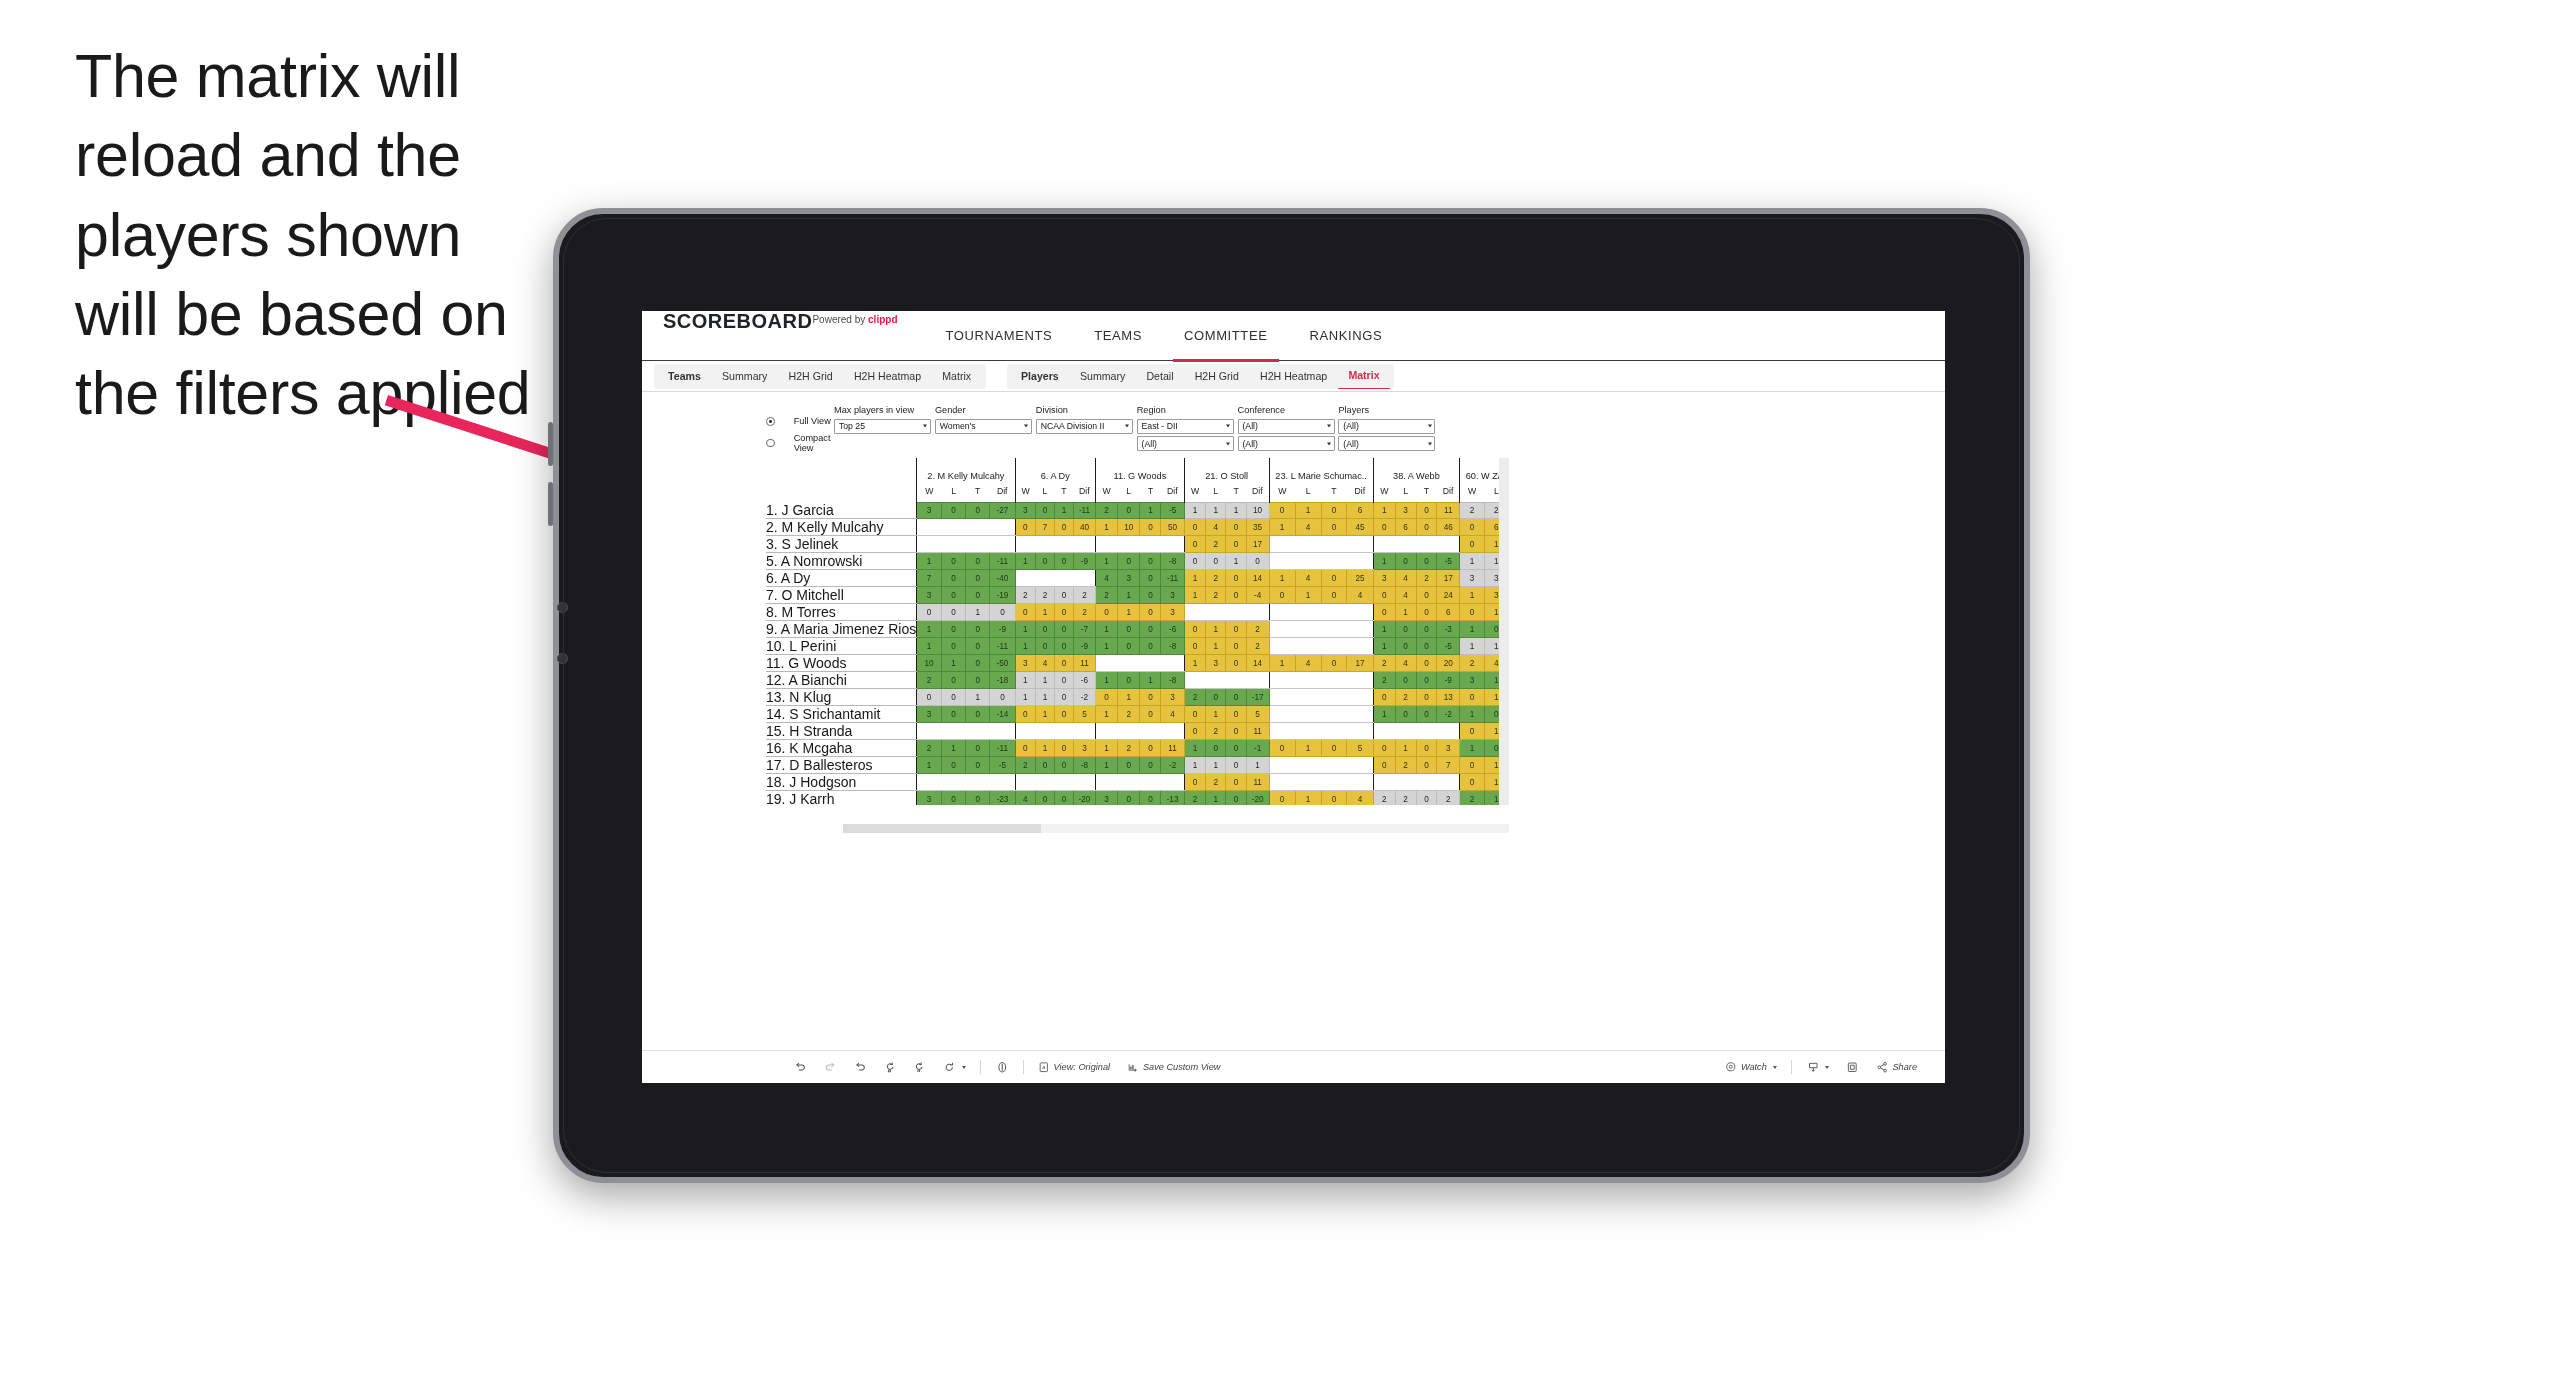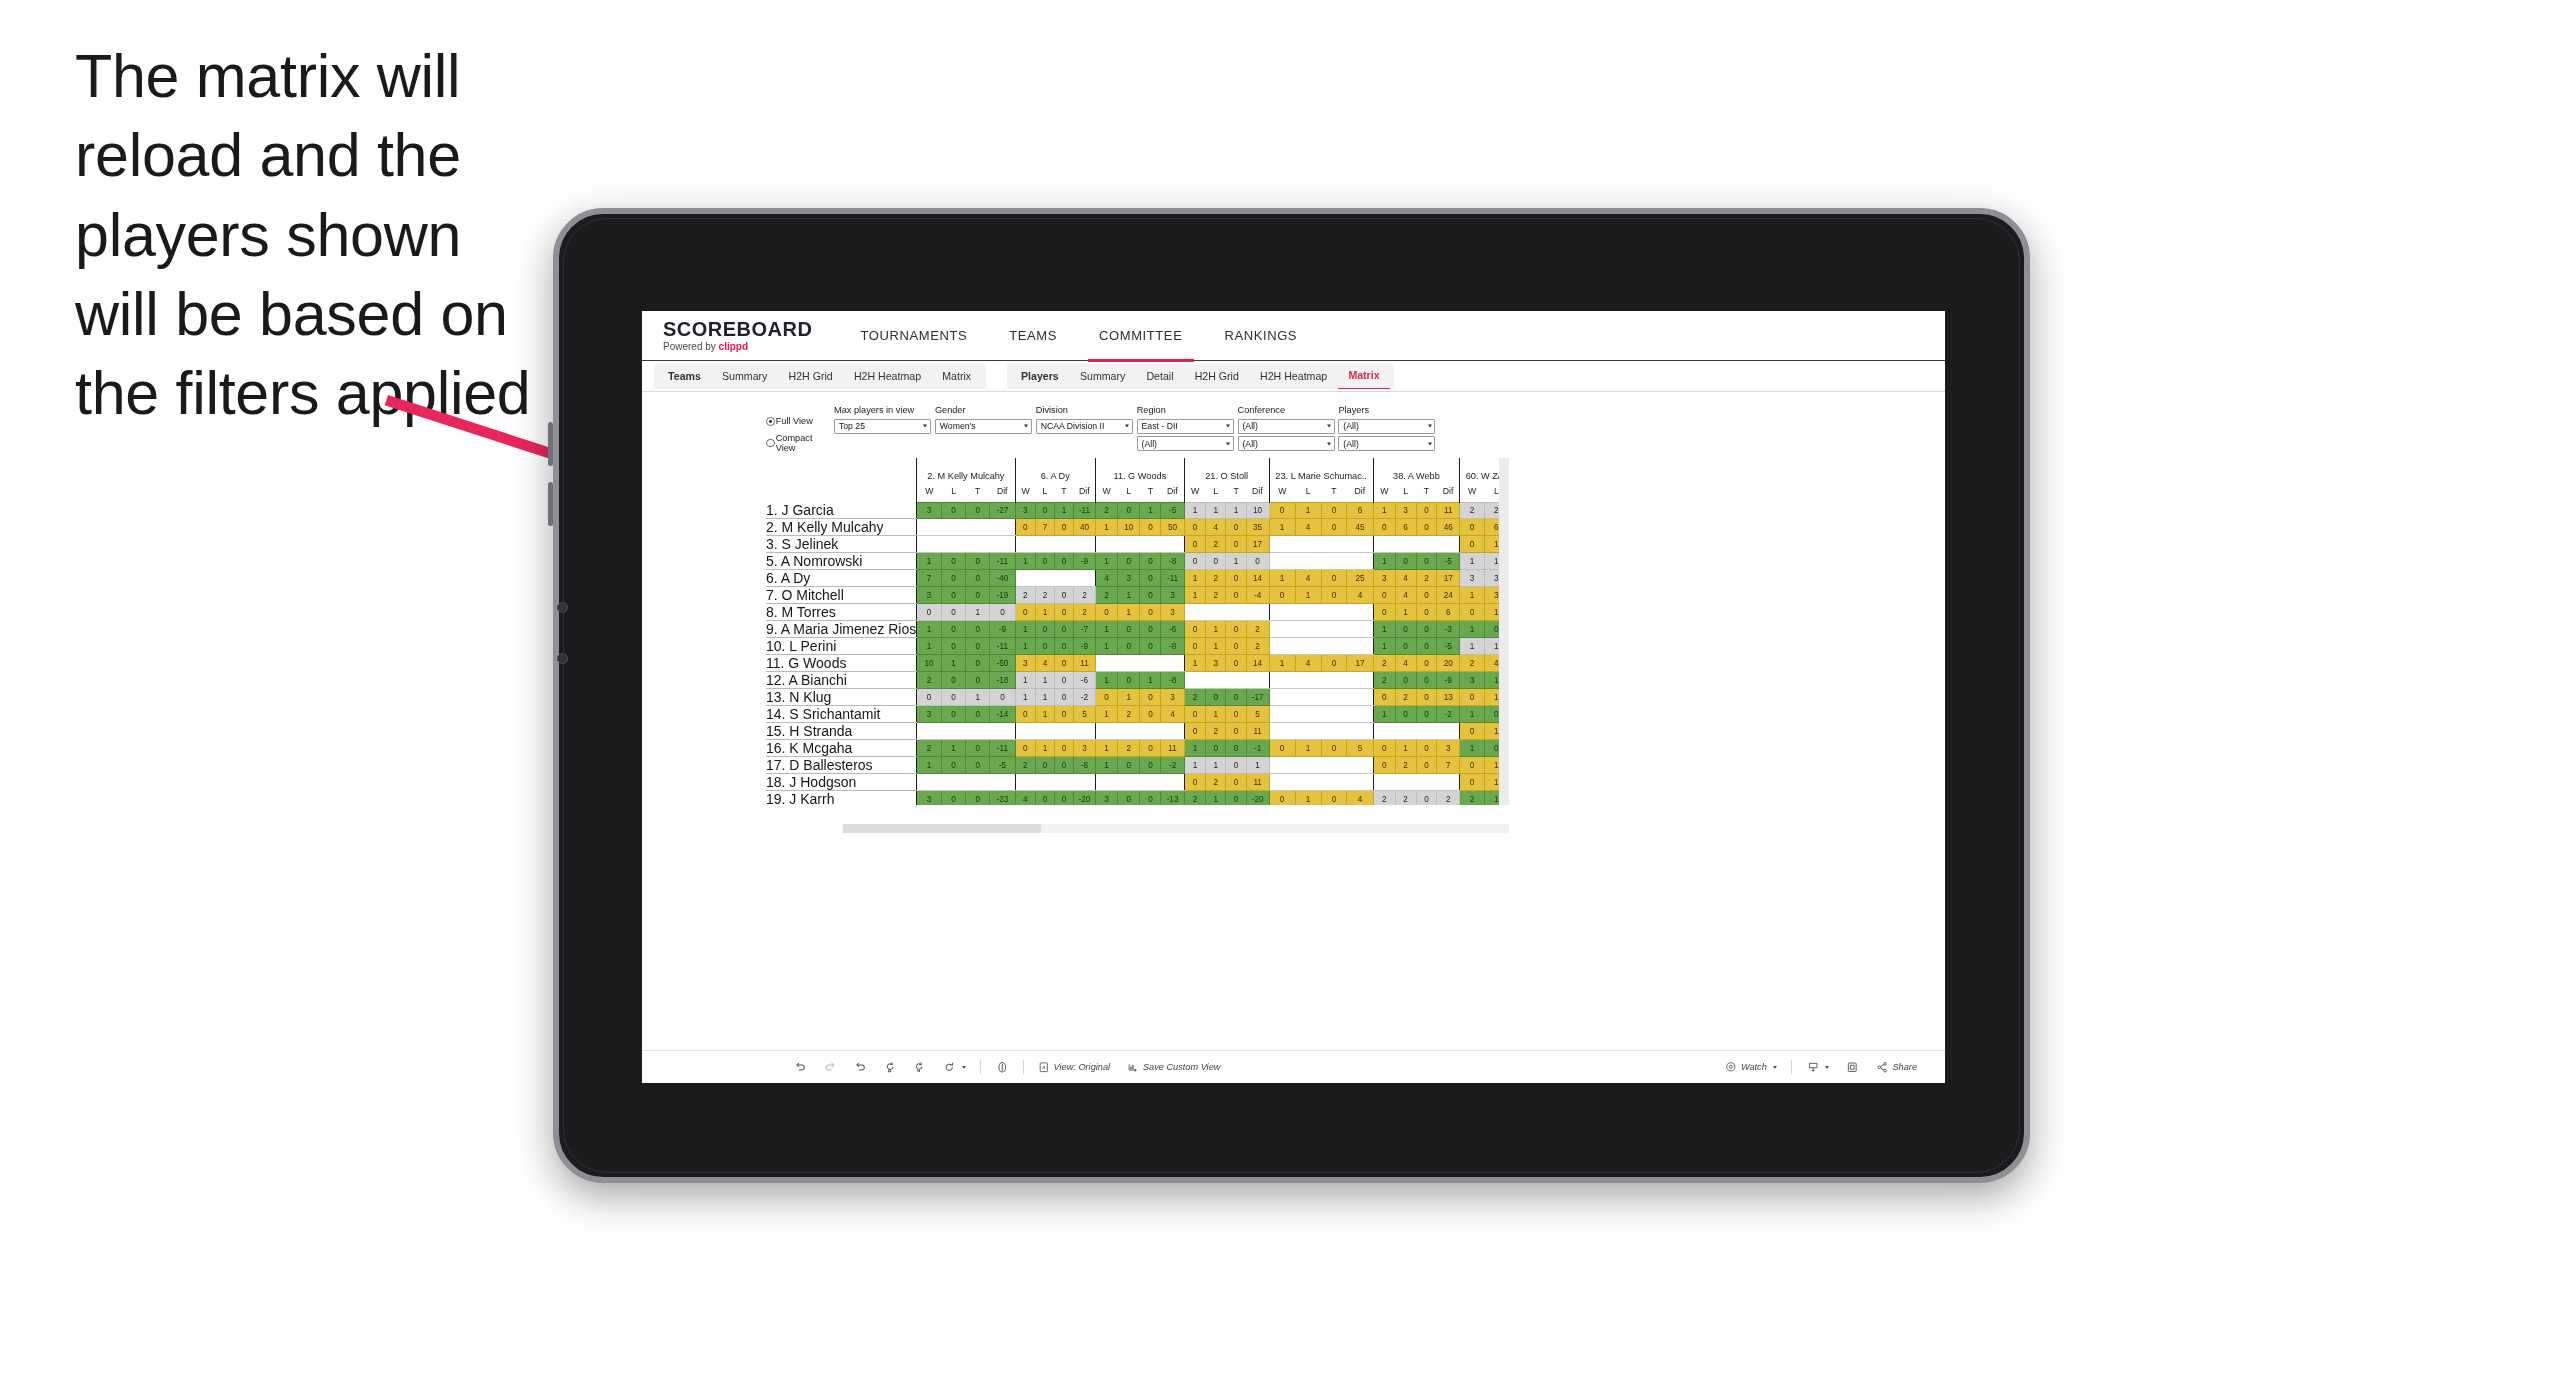--- a/index.html
+++ b/index.html
@@ -39,21 +39,21 @@
 
   
   #screen {
     position:absolute; left:83px; top:97px;
     width:1303px; height:772px;
     background:#ffffff; overflow:hidden;
   }
 
   
   #topnav{ height:50px; background:#fff; display:flex; align-items:stretch; border-bottom:1.9px solid #3a3a3a; }
-  #brand{ display:flex; flex-direction:column; justify-content:center; padding:0 27px 0 21px; }
+  #brand{ display:flex; flex-direction:row; justify-content:center; padding:0 27px 0 21px; }
   #brand .logo{ font-size:20px; font-weight:bold; letter-spacing:0.5px; color:#20232a;
     font-family:"Liberation Sans", sans-serif; line-height:1; }
   #brand .powered{ font-size:10px; color:#4a4a4a; margin-top:2.9px; }
   #brand .powered b{ color:#e8174c; font-weight:bold; }
   .topnav-item{
     display:flex; align-items:center; padding:0 21px; font-size:13px; color:#2e2e33;
     letter-spacing:0.6px; cursor:pointer; position:relative; white-space:nowrap;
   }
   .topnav-item.active::after{
     content:""; position:absolute; left:9.7px; right:9.7px; bottom:-1.9px; height:2.9px; background:#d8284f;
@@ -67,21 +67,21 @@
   .sub-item.bold{ font-weight:bold; }
   .sub-item.active{ color:#d8284f; font-weight:bold; border-bottom:1.9px solid #d8284f; }
   #subnav .spacer{ width:21px; }
 
   
   #content{ position:absolute; left:0; right:0; top:82px; bottom:33px; background:#fff; }
 
   
   #filters{ position:absolute; left:124px; top:11.6px; display:flex; gap:0; align-items:flex-start; }
   .view-toggle{ width:68px; padding-top:11.6px; }
-  .radio-row{ display:flex; align-items:center; gap:1px; font-size:9.2px; color:#202020; margin-bottom:6.8px; }
+  .radio-row{ display:flex; align-items:center; gap:19px; font-size:9.2px; color:#202020; margin-bottom:6.8px; }
   .radio{ width:8.7px; height:8.7px; border-radius:50%; border:1px solid #6a6a6a; background:#fff;
     display:inline-block; position:relative; flex:none; }
   .radio.on::after{ content:""; position:absolute; left:1.9px; top:1.9px; width:2.9px; height:2.9px;
     border-radius:50%; background:#2b2b2b; }
   .fgroup{ width:97px; margin-right:3.9px; }
   .fgroup.wide{ width:97px; }
   .flabel{ font-size:9.2px; color:#222; margin-bottom:2.9px; height:11.6px; }
   .fselect{
     height:14.5px; border:1px solid #9a9a9a; background:#fff; border-radius:1px;
     font-size:8.7px; color:#141414; display:flex; align-items:center;

